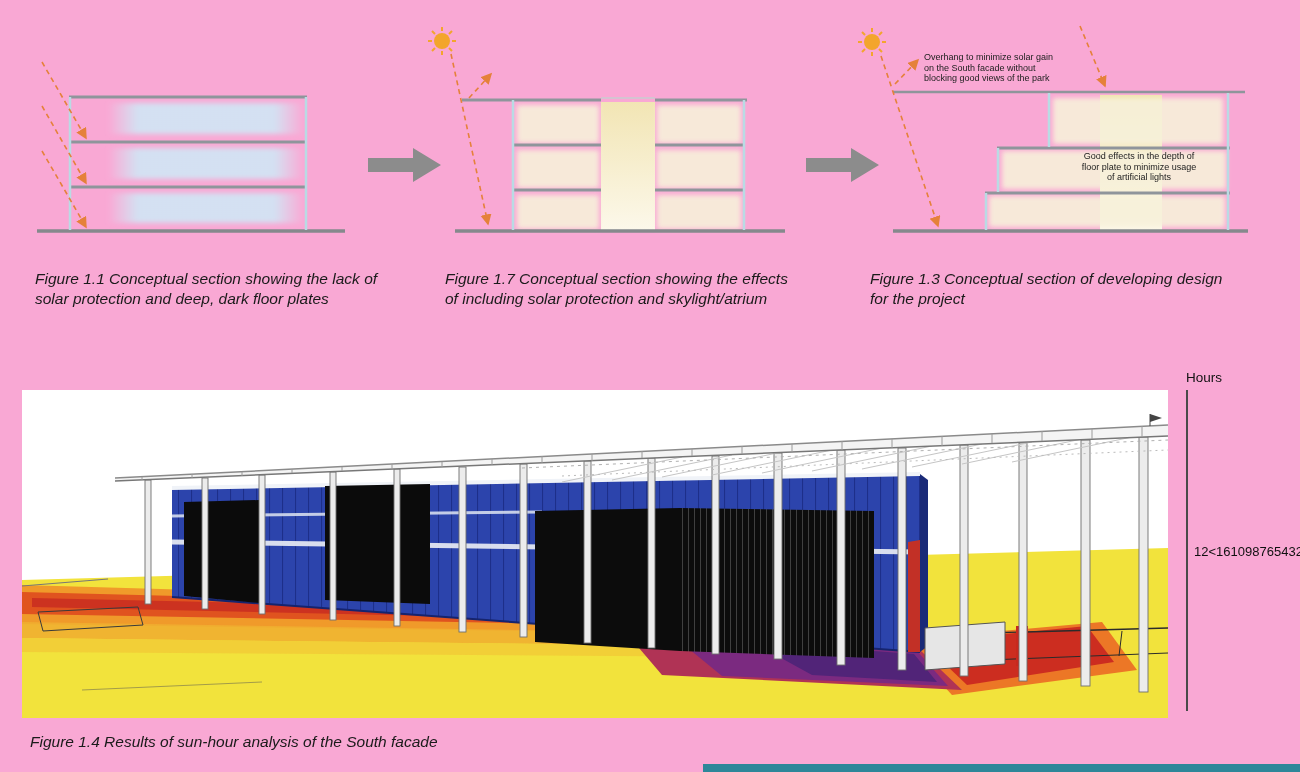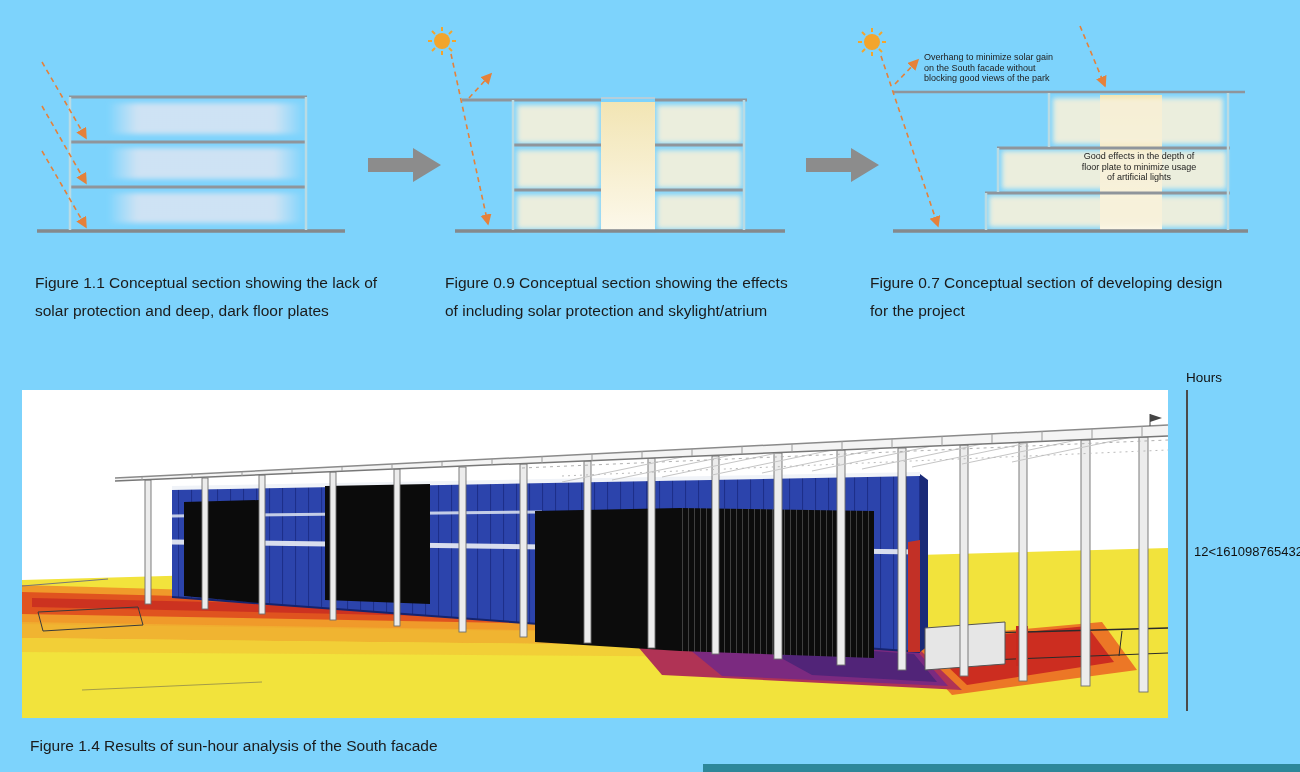--- a/index.html
+++ b/index.html
@@ -1,19 +1,19 @@
 <!DOCTYPE html>
 <html><head>
 <meta charset="utf-8">
 <style>
   * { margin:0; padding:0; box-sizing:border-box; }
   html,body { width:1300px; height:772px; background:#ffffff; font-family:"Liberation Sans", sans-serif; }
-  .page { position:relative; width:1300px; height:772px; background:#7dd3fc; overflow:hidden; }
+  .page { position:relative; width:1300px; height:772px; background:#f9a8d4; overflow:hidden; }
   .abs { position:absolute; }
-  .caption { position:absolute; font-size:15.5px; line-height:28px; color:#1b1b1b; }
+  .caption { position:absolute; font-style:italic; font-size:15.5px; line-height:20px; color:#1b1b1b; }
   .note { position:absolute; font-size:9px; line-height:10.5px; color:#222222; }
   .legend { position:absolute; left:1186px; top:370px; width:112px; }
   .legend-title { font-size:13.5px; color:#111111; margin-bottom:5px; }
   .legend-body { display:flex; }
   .legend-bar { width:24px; height:321px; display:flex; flex-direction:column; border:1px solid #4a4a4a; }
   .legend-cell { flex:1; }
   .legend-labels { display:flex; margin-left:6px; height:323px; }
   .legend-label { flex:1; font-size:13px; color:#111111; display:flex; align-items:center; }
   .accent { position:absolute; left:703px; top:764px; width:597px; height:8px; background:#2d8799; }
 </style>
@@ -168,22 +168,22 @@
       <line x1="26" y1="38" x2="83" y2="208" marker-end="url(#ar3)"></line>
       <line x1="40" y1="66" x2="63" y2="42" marker-end="url(#ar3)"></line>
       <line x1="225" y1="8" x2="250" y2="68" marker-end="url(#ar3)"></line>
     </g>
   </svg>
 
   <div class="note" style="left:924px;top:52px;width:140px">Overhang to minimize solar gain on the South facade without blocking good views of the park</div>
   <div class="note" style="left:1078px;top:151px;width:122px;text-align:center">Good effects in the depth of floor plate to minimize usage of artificial lights</div>
 
   <div class="caption" style="left:35px;top:269px;width:355px">Figure 1.1 Conceptual section showing the lack of solar protection and deep, dark floor plates</div>
-  <div class="caption" style="left:445px;top:269px;width:345px">Figure 0.9 Conceptual section showing the effects of including solar protection and skylight/atrium</div>
-  <div class="caption" style="left:870px;top:269px;width:355px">Figure 0.7 Conceptual section of developing design for the project</div>
+  <div class="caption" style="left:445px;top:269px;width:345px">Figure 1.7 Conceptual section showing the effects of including solar protection and skylight/atrium</div>
+  <div class="caption" style="left:870px;top:269px;width:355px">Figure 1.3 Conceptual section of developing design for the project</div>
 
   <svg class="abs" style="left:22px;top:390px" width="1146" height="328" viewBox="0 0 1146 328">
     <defs>
       <pattern id="mull" width="13" height="10" patternUnits="userSpaceOnUse">
         <rect width="13" height="10" fill="#2c44ac"></rect>
         <line x1="0.5" y1="0" x2="0.5" y2="10" stroke="#1d2f8a" stroke-width="1.2"></line>
       </pattern>
       <pattern id="louv" width="6" height="10" patternUnits="userSpaceOnUse">
         <rect width="6" height="10" fill="#0c0c0c"></rect>
         <line x1="0.5" y1="0" x2="0.5" y2="10" stroke="#3f3f3f" stroke-width="1"></line>

